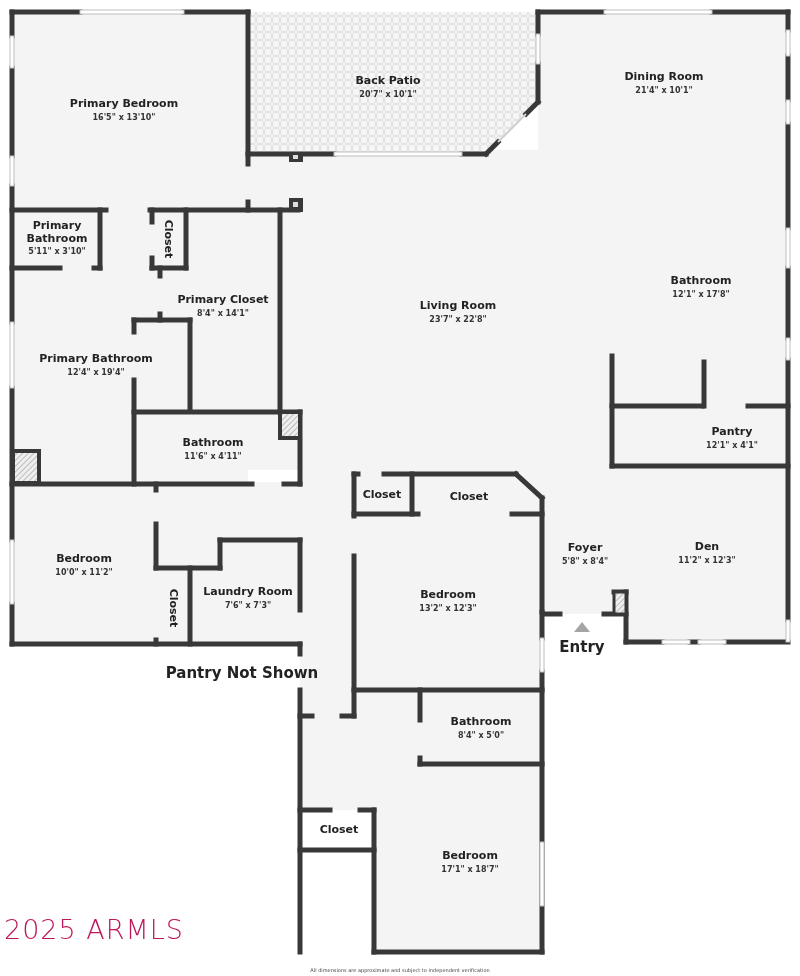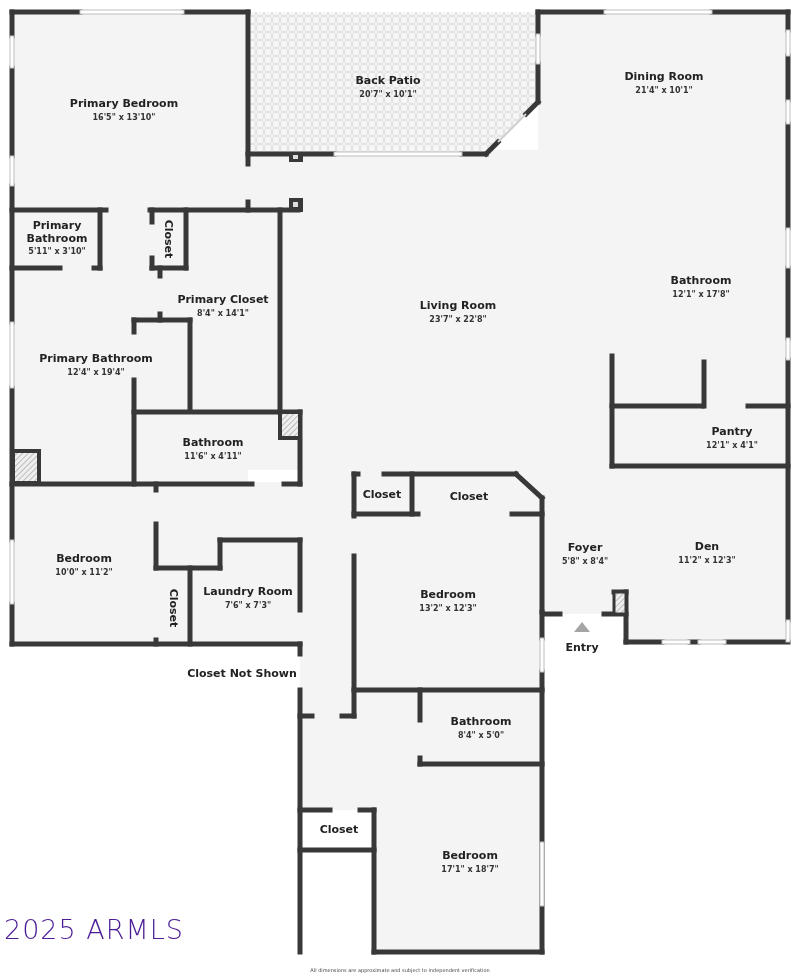--- a/index.html
+++ b/index.html
@@ -2,22 +2,22 @@
 <html><head>
 <meta charset="utf-8">
 <style>
   html, body { margin:0; padding:0; background:#ffffff; }
   body { width:800px; height:976px; position:relative; overflow:hidden; font-family:"DejaVu Sans", sans-serif; }
   #plan { position:absolute; left:0; top:0; width:800px; height:976px; }
   .room-label { position:absolute; transform:translate(-50%,-50%); text-align:center; color:#222; white-space:nowrap; line-height:1.15; }
   .room-name { font-weight:bold; font-size:11px; display:block; }
   .room-dim { font-weight:bold; font-size:8px; display:block; margin-top:2px; color:#333; }
   .vertical { transform:translate(-50%,-50%) rotate(90deg); }
-  .note { position:absolute; font-weight:bold; font-size:11px; color:#222; white-space:nowrap; transform:translate(-50%,-50%);text-align:right; }
-  .watermark { position:absolute; left:4px; top:914px; font-family:"DejaVu Sans", sans-serif; font-weight:200; font-size:27px; color:#4c1d95; letter-spacing:1px; }
+  .note { position:absolute; font-weight:bold; font-size:15px; color:#222; white-space:nowrap; transform:translate(-50%,-50%);text-align:right; }
+  .watermark { position:absolute; left:4px; top:914px; font-family:"DejaVu Sans", sans-serif; font-weight:200; font-size:27px; color:#be185d; letter-spacing:1px; }
   .disclaimer { position:absolute; left:400px; top:970px; transform:translate(-50%,-50%); font-size:5px; color:#444; white-space:nowrap; }
 </style>
 </head>
 <body>
 
 <svg id="plan" viewBox="0 0 800 976" xmlns="http://www.w3.org/2000/svg">
   <defs>
     <pattern id="patio" width="8" height="8" patternUnits="userSpaceOnUse">
       <rect width="8" height="8" fill="#f6f6f6"></rect>
       <rect x="0.5" y="0.5" width="7" height="7" rx="2" fill="none" stroke="#e0e0e0" stroke-width="1"></rect>
@@ -262,16 +262,16 @@
 </div>
 <div class="room-label" style="left:339px;top:830px">
   <span class="room-name">Closet</span>
 </div>
 <div class="room-label" style="left:470px;top:862px">
   <span class="room-name">Bedroom</span>
   <span class="room-dim">17'1" x 18'7"</span>
 </div>
 
 <div class="note" style="left:582px;top:647px">Entry</div>
-<div class="note" style="left:242px;top:673px">Closet Not Shown</div>
+<div class="note" style="left:242px;top:673px">Pantry Not Shown</div>
 
 <div class="watermark">2025 ARMLS</div>
 <div class="disclaimer">All dimensions are approximate and subject to independent verification</div>
 
 </body></html>

